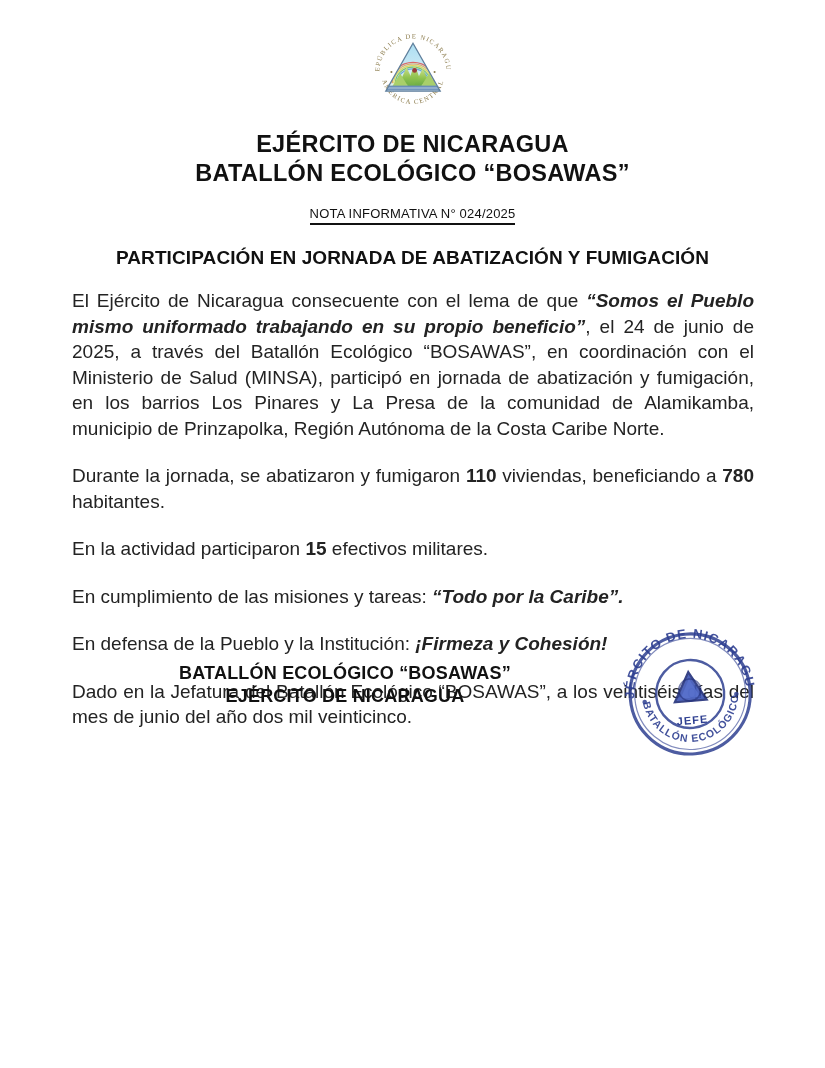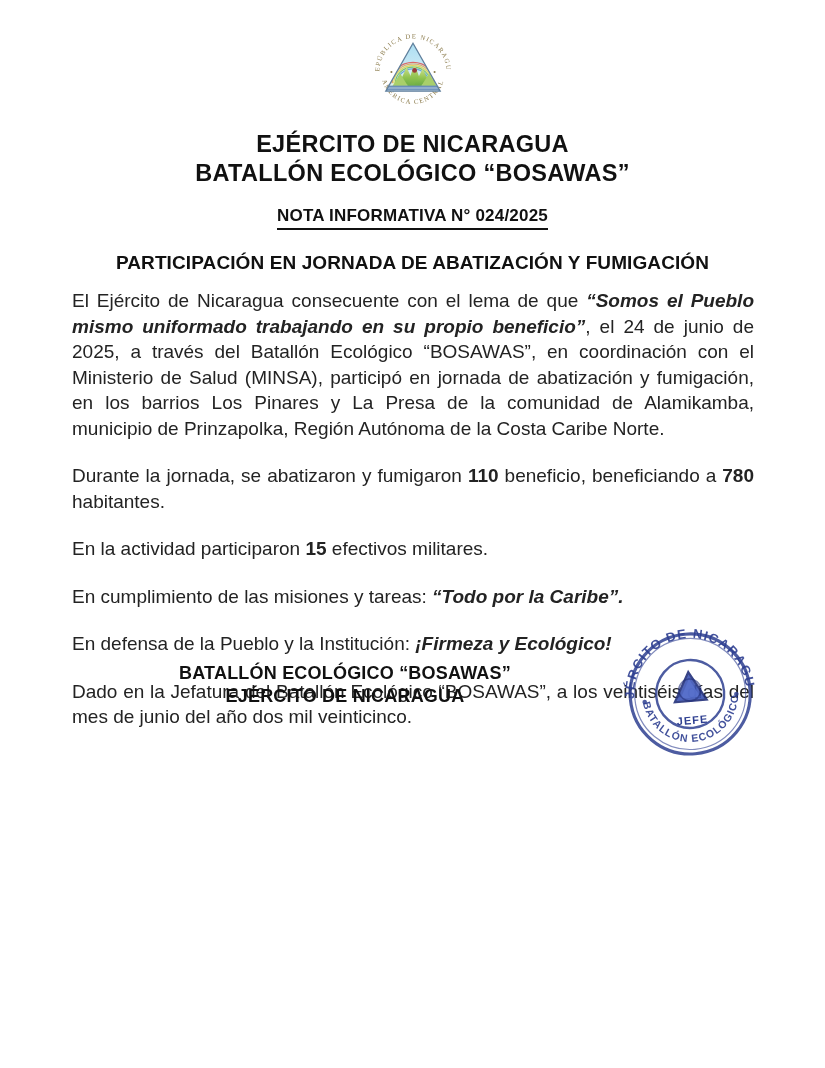--- a/index.html
+++ b/index.html
@@ -47,22 +47,22 @@
   }
   .org-line {
     font-size: 23.5px;
     font-weight: bold;
     letter-spacing: 0.3px;
     line-height: 29px;
     color: #111;
   }
   .nota {
     margin-top: 18px;
-    font-size: 17px;
-    font-weight: bold;
+    font-size: 13px;
+    font-weight: normal;
     letter-spacing: 0.2px;
     color: #111;
     display: inline-block;
     border-bottom: 2px solid #111;
     padding-bottom: 2px;
   }
   .subject {
     margin-top: 22px;
     font-size: 19px;
     font-weight: bold;
@@ -184,27 +184,27 @@
     <div class="org-line">EJÉRCITO DE NICARAGUA</div>
     <div class="org-line">BATALLÓN ECOLÓGICO “BOSAWAS”</div>
     <div><span class="nota">NOTA INFORMATIVA N° 024/2025</span></div>
     <div class="subject">PARTICIPACIÓN EN JORNADA DE ABATIZACIÓN Y FUMIGACIÓN</div>
   </div>
 
   <div class="body-text">
 
     <p class="para"><span>El Ejército de Nicaragua consecuente con el lema de que </span><span class="bi">“Somos el Pueblo mismo uniformado trabajando en su propio beneficio”</span><span>, el 24 de junio de 2025, a través del Batallón Ecológico “BOSAWAS”, en coordinación con el Ministerio de Salud (MINSA), participó en jornada de abatización y fumigación, en los barrios Los Pinares y La Presa de la comunidad de Alamikamba, municipio de Prinzapolka, Región Autónoma de la Costa Caribe Norte.</span></p>
 
-    <p class="para"><span>Durante la jornada, se abatizaron y fumigaron </span><span class="b">110</span><span> beneficio, beneficiando a </span><span class="b">780</span><span> habitantes.</span></p>
+    <p class="para"><span>Durante la jornada, se abatizaron y fumigaron </span><span class="b">110</span><span> viviendas, beneficiando a </span><span class="b">780</span><span> habitantes.</span></p>
 
     <p class="para"><span>En la actividad participaron </span><span class="b">15</span><span> efectivos militares.</span></p>
 
     <p class="para"><span>En cumplimiento de las misiones y tareas: </span><span class="bi">“Todo por la Caribe”.</span></p>
 
-    <p class="para"><span>En defensa de la Pueblo y la Institución: </span><span class="bi">¡Firmeza y Ecológico!</span></p>
+    <p class="para"><span>En defensa de la Pueblo y la Institución: </span><span class="bi">¡Firmeza y Cohesión!</span></p>
 
     <p class="para last-block">Dado en la Jefatura del Batallón Ecológico “BOSAWAS”, a los veintiséis días del mes de junio del año dos mil veinticinco.</p>
   </div>
 
   <div class="signature">
     <div class="sig-line">BATALLÓN ECOLÓGICO “BOSAWAS”</div>
     <div class="sig-line">EJÉRCITO DE NICARAGUA</div>
   </div>
 
   <div class="seal">

